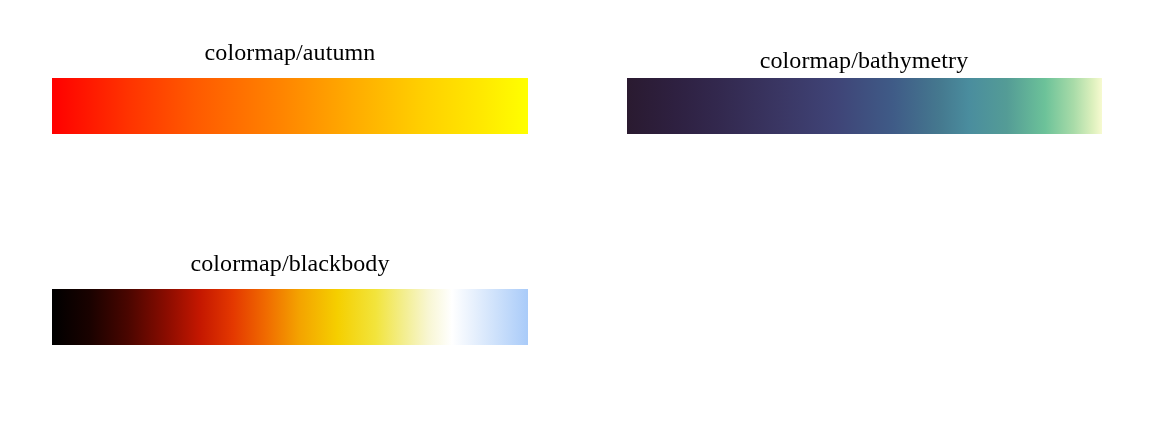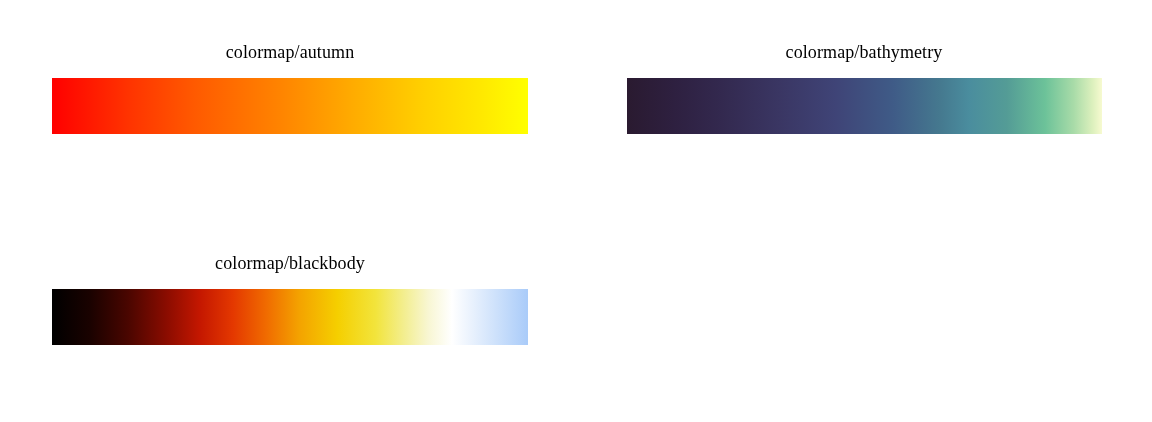--- a/index.html
+++ b/index.html
@@ -32,29 +32,30 @@
   .panel.col-right { left: 576px; }
   .panel.row-top    { top: 0; }
   .panel.row-bottom { top: 211px; }
 
   .panel-title {
     position: absolute;
     left: 52px;
     width: 476px;
     top: 38px;
     text-align: center;
-    font-size: 18px;
+    font-size: 24px;
     line-height: 28px;
     color: #000000;
     white-space: nowrap;
     letter-spacing: 0.1px;
   }
   .panel.col-right .panel-title {
     left: 51px;
     width: 474px;
+    margin-top: 8px;
   }
 
   .colorbar {
     position: absolute;
     left: 52px;
     top: 78px;
     width: 476px;
     height: 56px;
   }
   .panel.col-right .colorbar {

